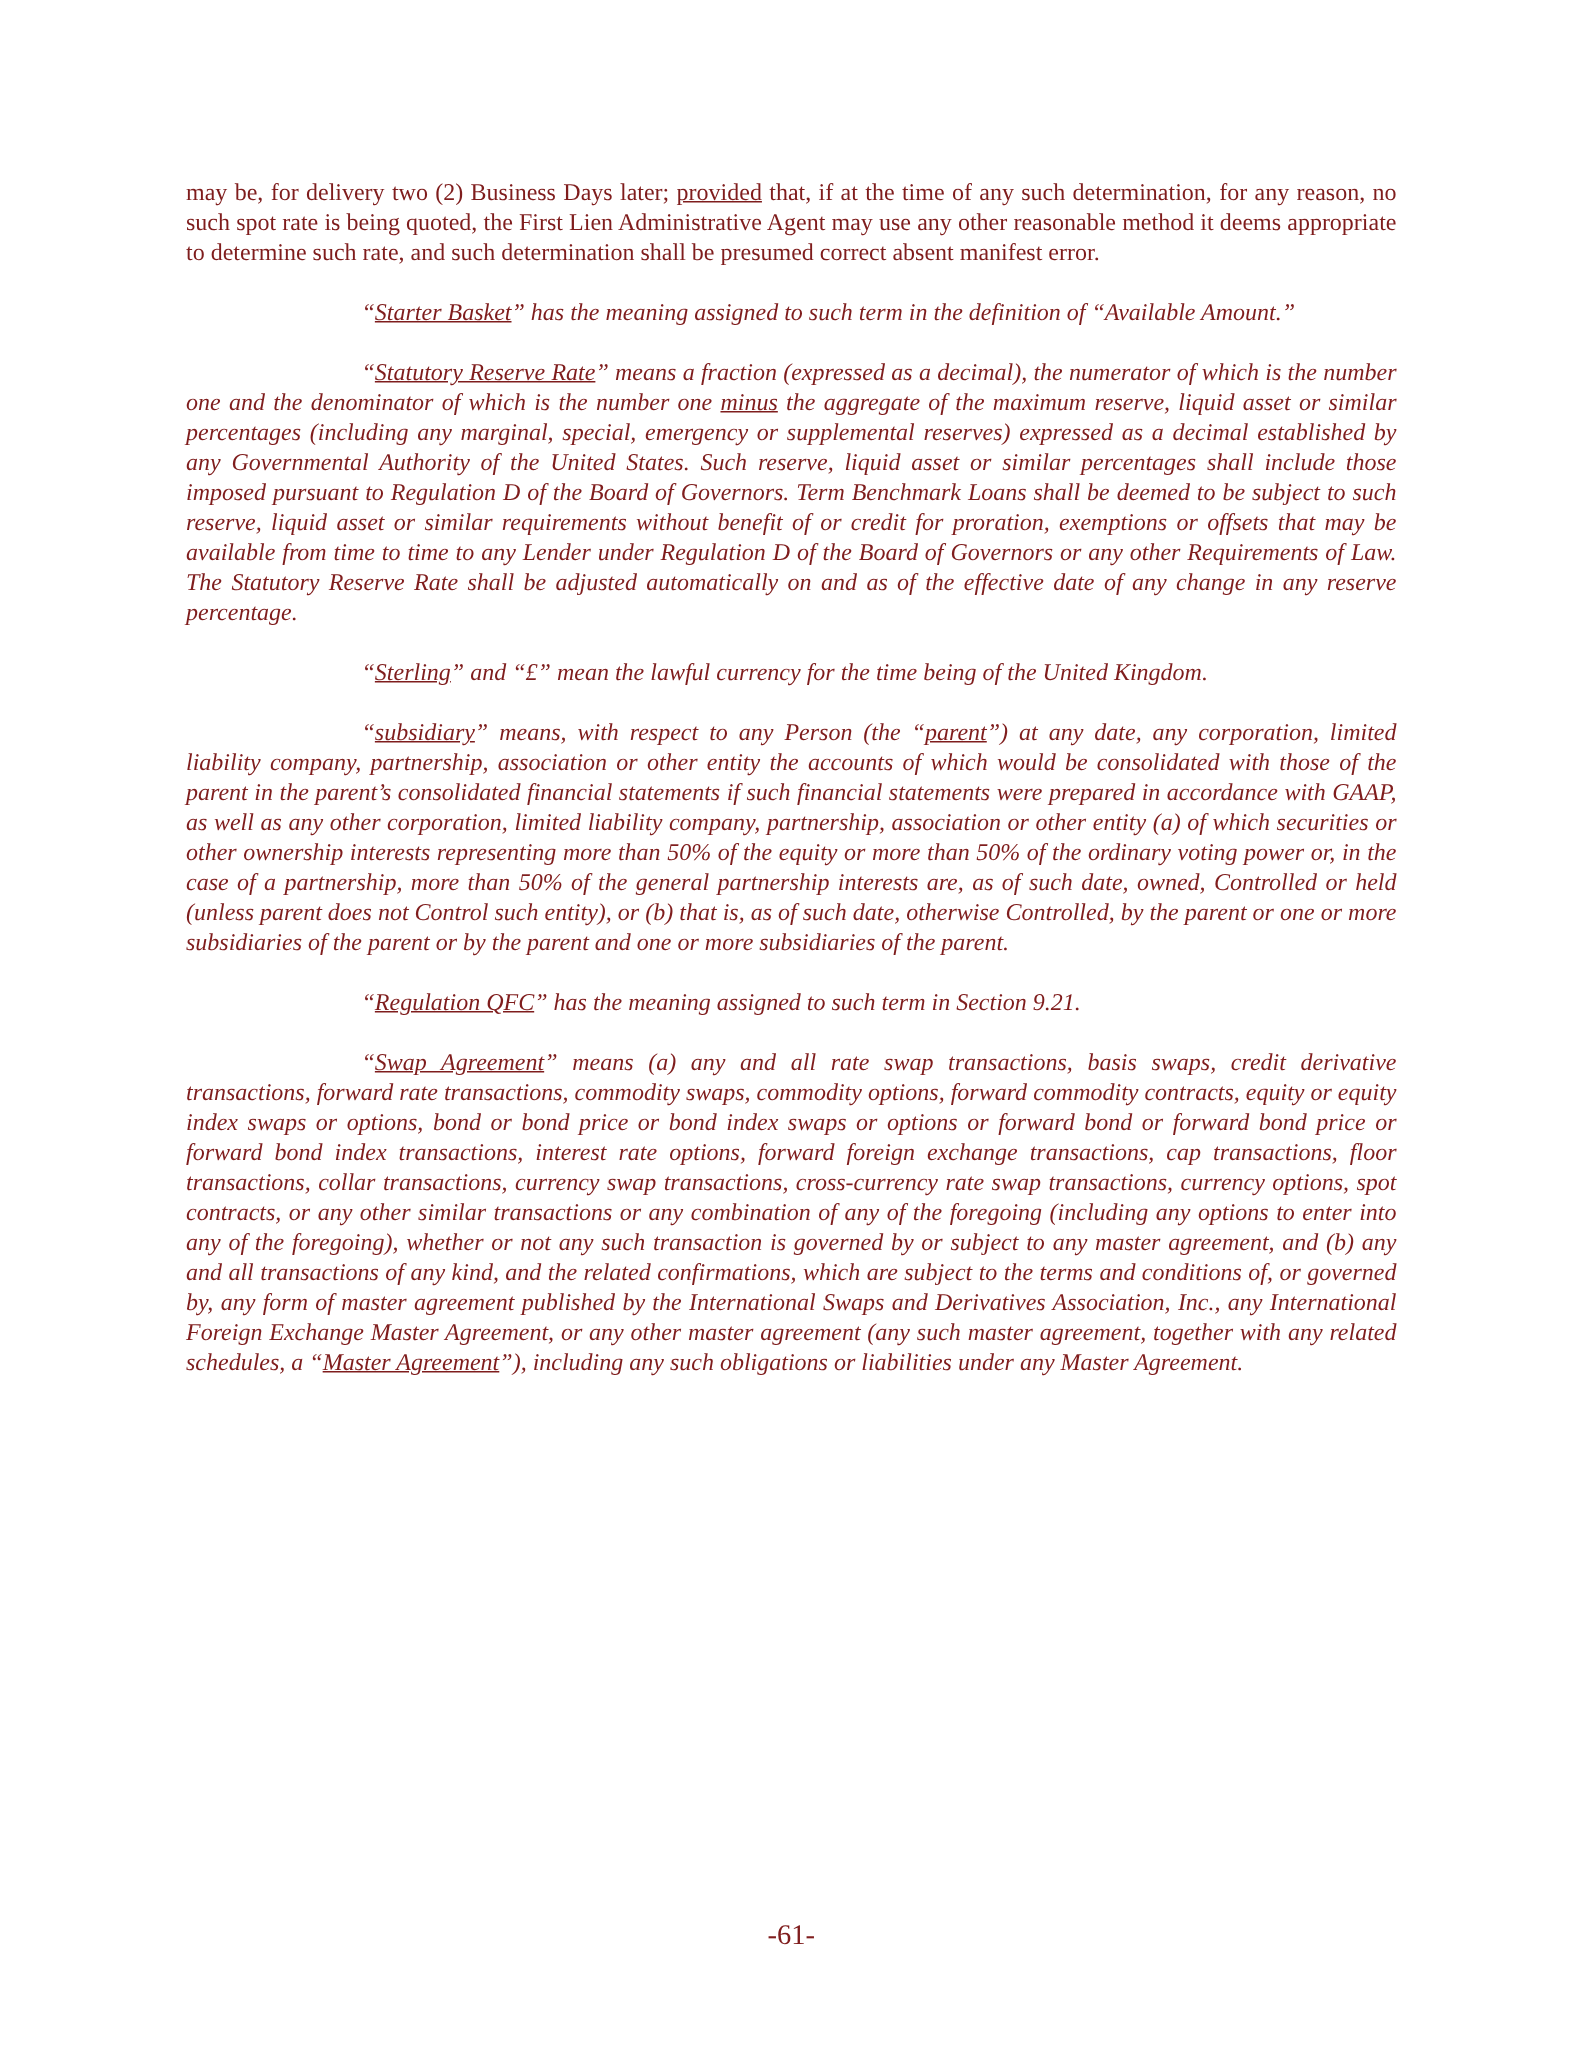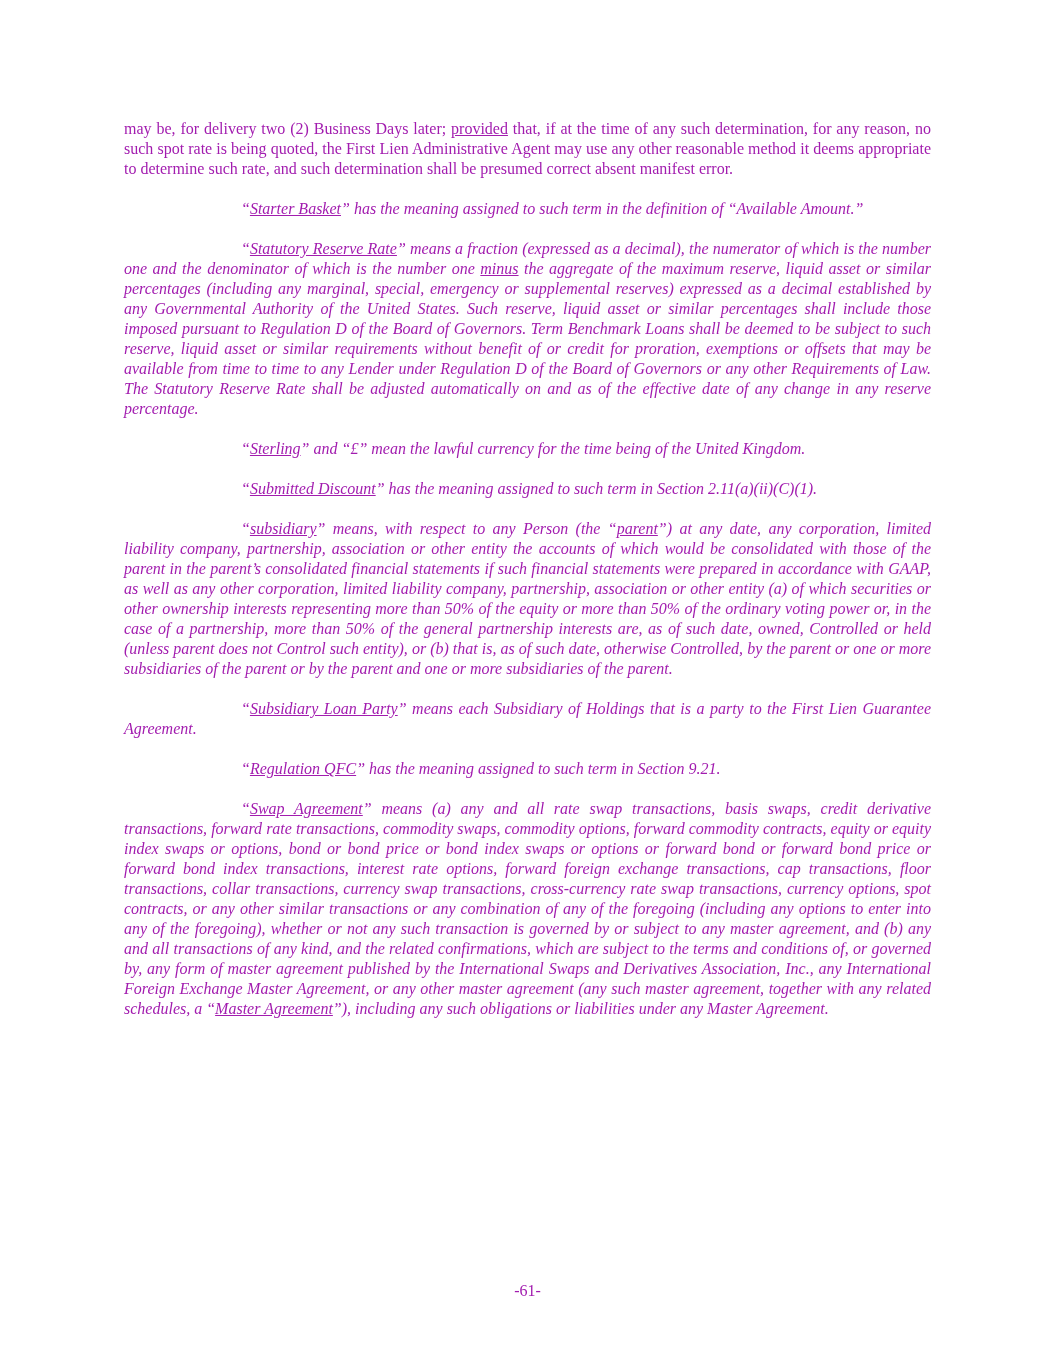--- a/index.html
+++ b/index.html
@@ -10,52 +10,50 @@
   .page {
     position: relative;
     width: 1055px;
     height: 1365px;
     background: #ffffff;
     box-sizing: border-box;
     padding: 119px 124px 0 124px;
     font-family: "Liberation Serif", serif;
     font-size: 16px;
     line-height: 20px;
-    color: #a21caf;
+    color: #7f1d1d;
     overflow: hidden;
   }
   .para {
     margin: 0 0 20px 0;
     text-align: justify;
   }
   .para.indent {
     text-indent: 117px;
     font-style: italic;
   }
   .u {
     text-decoration: underline;
   }
   .page-number {
     position: absolute;
     left: 0;
     top: 1281px;
     width: 100%;
     text-align: center;
-    font-size: 16px;
+    font-size: 19px;
   }
 </style>
 </head>
 <body>
 
 <div class="page">
   <div id="paragraphs">
       <p class="para"><span>may be, for delivery two (2) Business Days later; </span><span class="u">provided</span><span> that, if at the time of any such determination, for any reason, no such spot rate is being quoted, the First Lien Administrative Agent may use any other reasonable method it deems appropriate to determine such rate, and such determination shall be presumed correct absent manifest error.</span></p>
       <p class="para indent"><span>“</span><span class="u">Starter Basket</span><span>” has the meaning assigned to such term in the definition of “Available Amount.”</span></p>
       <p class="para indent"><span>“</span><span class="u">Statutory Reserve Rate</span><span>” means a fraction (expressed as a decimal), the numerator of which is the number one and the denominator of which is the number one </span><span class="u">minus</span><span> the aggregate of the maximum reserve, liquid asset or similar percentages (including any marginal, special, emergency or supplemental reserves) expressed as a decimal established by any Governmental Authority of the United States.  Such reserve, liquid asset or similar percentages shall include those imposed pursuant to Regulation D of the Board of Governors.  Term Benchmark Loans shall be deemed to be subject to such reserve, liquid asset or similar requirements without benefit of or credit for proration, exemptions or offsets that may be available from time to time to any Lender under Regulation D of the Board of Governors or any other Requirements of Law.  The Statutory Reserve Rate shall be adjusted automatically on and as of the effective date of any change in any reserve percentage.</span></p>
       <p class="para indent"><span>“</span><span class="u">Sterling</span><span>” and “£” mean the lawful currency for the time being of the United Kingdom.</span></p>
-      <p class="para indent"><span>“</span><span class="u">Submitted Discount</span><span>” has the meaning assigned to such term in Section 2.11(a)(ii)(C)(1).</span></p>
       <p class="para indent"><span>“</span><span class="u">subsidiary</span><span>” means, with respect to any Person (the “</span><span class="u">parent</span><span>”) at any date, any corporation, limited liability company, partnership, association or other entity the accounts of which would be consolidated with those of the parent in the parent’s consolidated financial statements if such financial statements were prepared in accordance with GAAP, as well as any other corporation, limited liability company, partnership, association or other entity (a) of which securities or other ownership interests representing more than 50% of the equity or more than 50% of the ordinary voting power or, in the case of a partnership, more than 50% of the general partnership interests are, as of such date, owned, Controlled or held (unless parent does not Control such entity), or (b) that is, as of such date, otherwise Controlled, by the parent or one or more subsidiaries of the parent or by the parent and one or more subsidiaries of the parent.</span></p>
-      <p class="para indent"><span>“</span><span class="u">Subsidiary Loan Party</span><span>” means each Subsidiary of Holdings that is a party to the First Lien Guarantee Agreement.</span></p>
       <p class="para indent"><span>“</span><span class="u">Regulation QFC</span><span>” has the meaning assigned to such term in Section 9.21.</span></p>
       <p class="para indent"><span>“</span><span class="u">Swap Agreement</span><span>” means (a) any and all rate swap transactions, basis swaps, credit derivative transactions, forward rate transactions, commodity swaps, commodity options, forward commodity contracts, equity or equity index swaps or options, bond or bond price or bond index swaps or options or forward bond or forward bond price or forward bond index transactions, interest rate options, forward foreign exchange transactions, cap transactions, floor transactions, collar transactions, currency swap transactions, cross-currency rate swap transactions, currency options, spot contracts, or any other similar transactions or any combination of any of the foregoing (including any options to enter into any of the foregoing), whether or not any such transaction is governed by or subject to any master agreement, and (b) any and all transactions of any kind, and the related confirmations, which are subject to the terms and conditions of, or governed by, any form of master agreement published by the International Swaps and Derivatives Association, Inc., any International Foreign Exchange Master Agreement, or any other master agreement (any such master agreement, together with any related schedules, a “</span><span class="u">Master Agreement</span><span>”), including any such obligations or liabilities under any Master Agreement.</span></p>
     </div>
   <div class="page-number">-61-</div>
 </div>
 
 </body></html>

